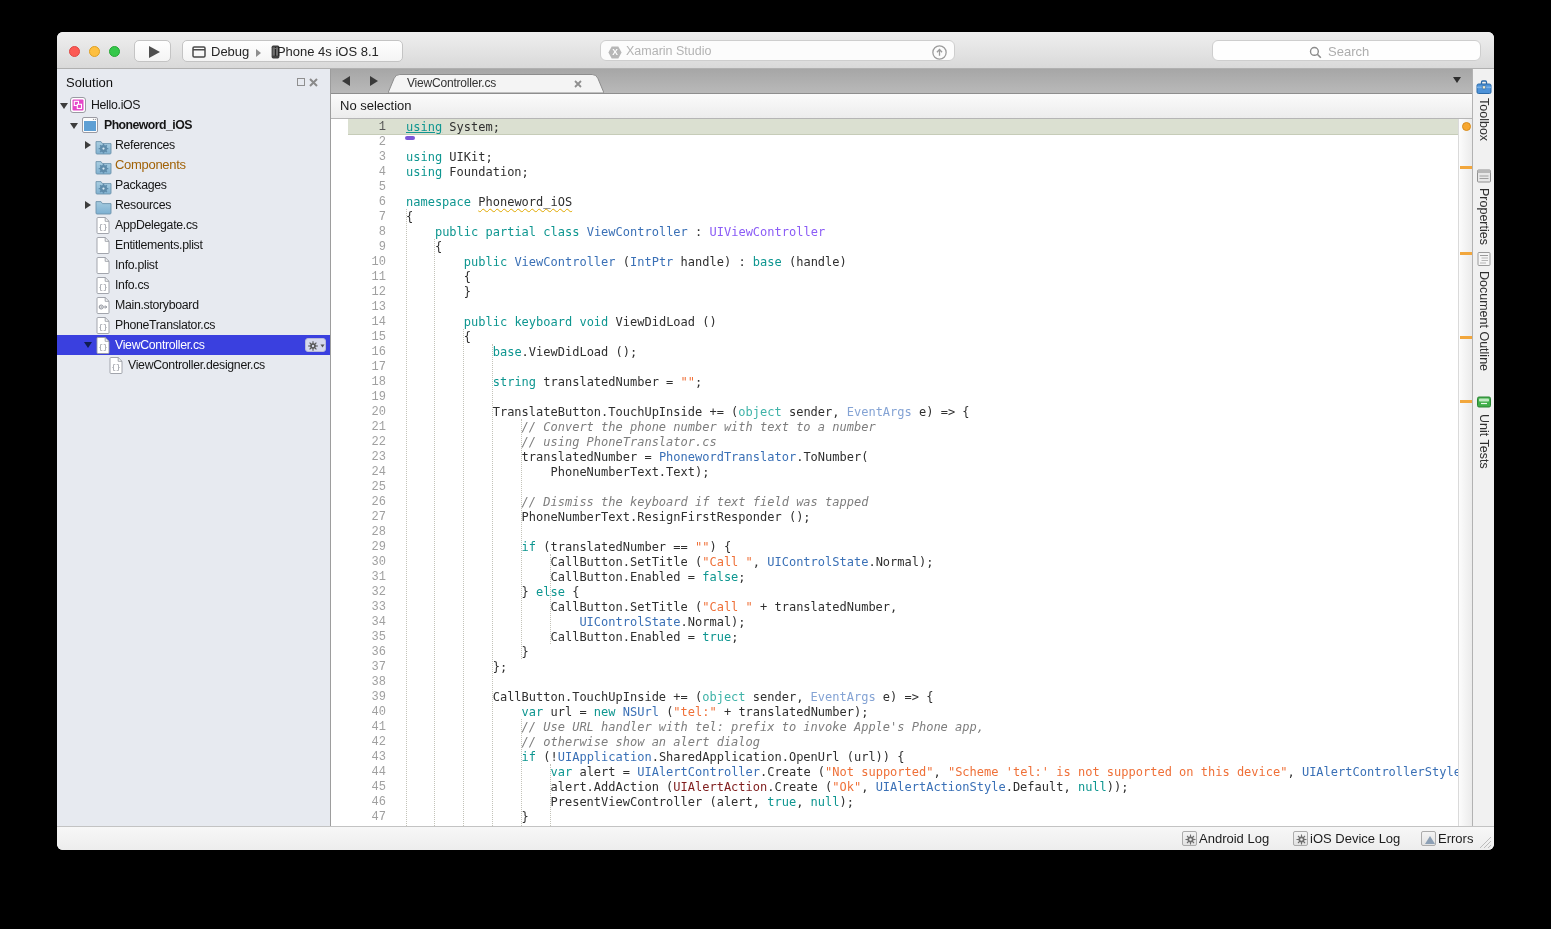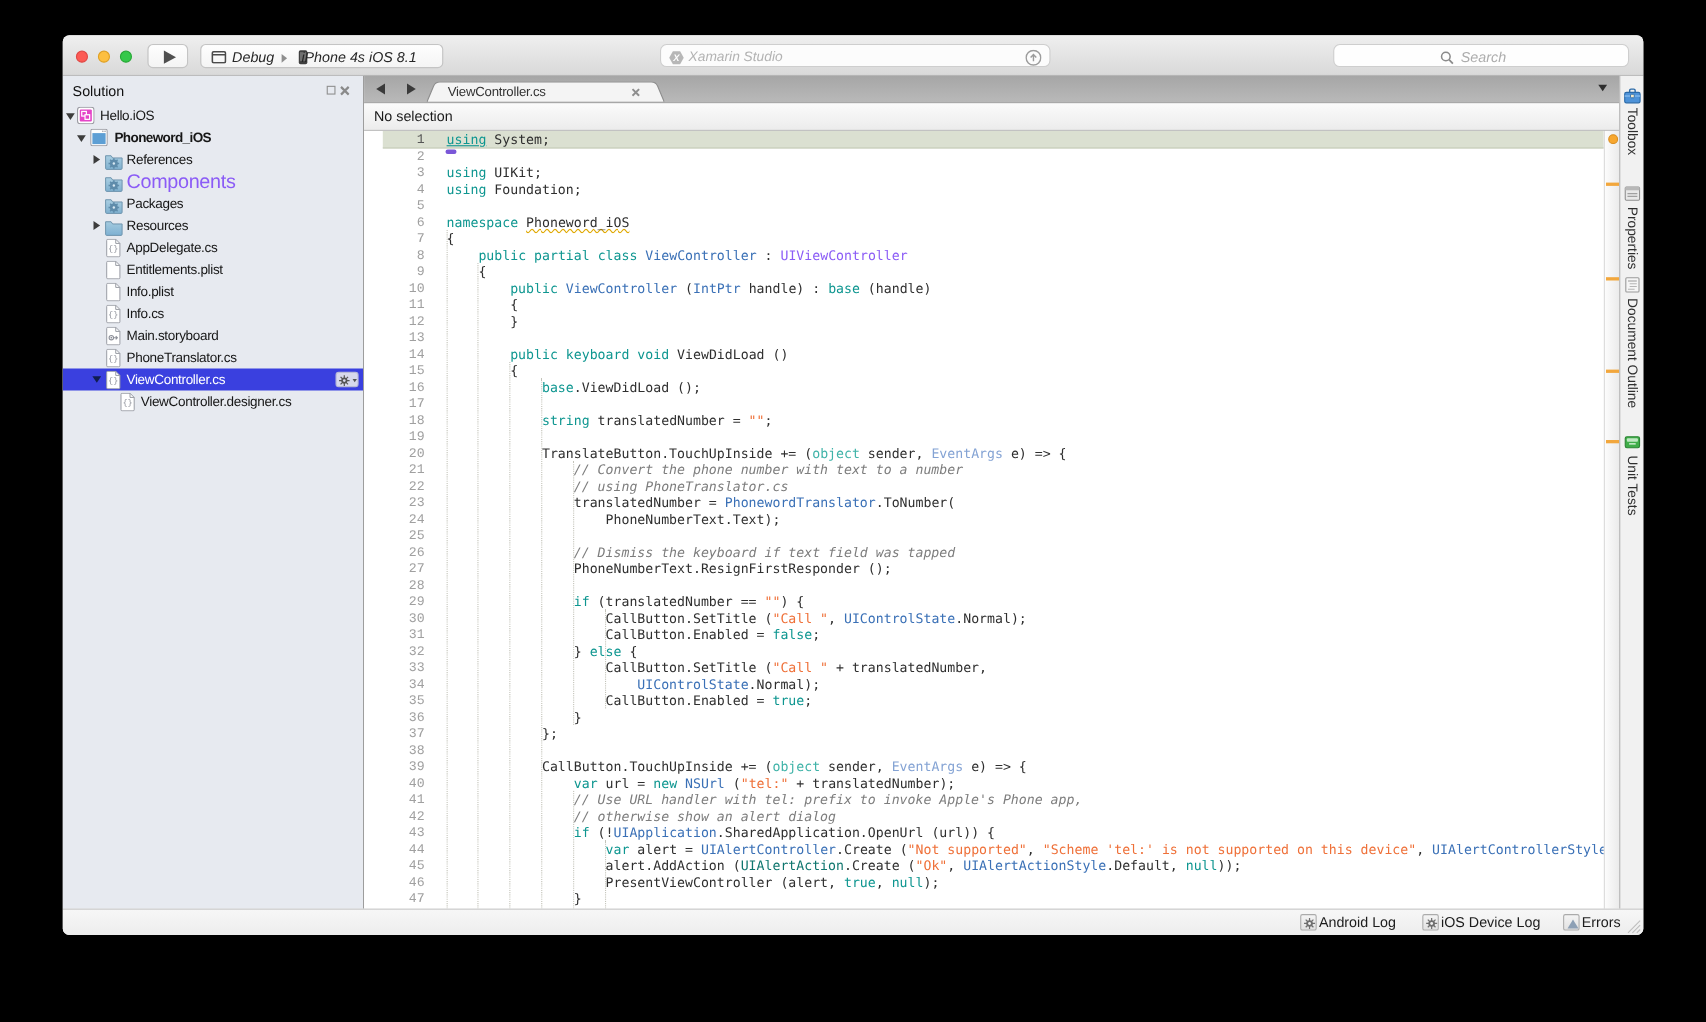--- a/index.html
+++ b/index.html
@@ -1,20 +1,20 @@
 <!DOCTYPE html>
 <html><head><meta charset="utf-8">
 <style>
 * { margin:0; padding:0; box-sizing:border-box; }
 body { width:1551px; height:929px; background:#000; position:relative;
        font-family:"Liberation Sans", sans-serif; overflow:hidden; }
 #win { position:absolute; left:57px; top:32px; width:1437px; height:818px;
         border-radius:6px; overflow:hidden; background:#fff; }
 #toolbar { position:absolute; left:0; top:0; width:1437px; height:37px;
-  background:linear-gradient(#efefef,#d9d9d9); border-bottom:1px solid #b0b0b0;font-style:italic; }
+  background:linear-gradient(#efefef,#d9d9d9); border-bottom:1px solid #b0b0b0; }
 #sidebar { position:absolute; left:0; top:37px; width:274px; height:757px;
   background:#e7eaf0; border-right:1px solid #9d9d9d; }
 #tabbar { position:absolute; left:274px; top:37px; width:1141px; height:25px;
   background:linear-gradient(#a6a6a6,#b9b9b9); border-bottom:1px solid #8e8e8e; }
 #crumb { position:absolute; left:274px; top:62px; width:1141px; height:25px;
   background:linear-gradient(#fbfbfb,#ececec); border-bottom:1px solid #b5b5b5; }
 #codearea { position:absolute; left:274px; top:87px; width:1127px; height:707px;
   background:#fff; overflow:hidden; font-family:"Liberation Mono", monospace; }
 #ruler { position:absolute; left:1401px; top:87px; width:14px; height:707px;
   background:linear-gradient(to right,#fcfcfc,#ebebeb); border-left:1px solid #dadada; }
@@ -129,21 +129,21 @@
 <circle cx="8.5" cy="9.6" r="3.6" fill="#5f8cab"></circle>
           <g stroke="#5f8cab" stroke-width="1.4">
             <line x1="8.5" y1="4.8" x2="8.5" y2="14.4"></line>
             <line x1="3.7" y1="9.6" x2="13.3" y2="9.6"></line>
             <line x1="5.1" y1="6.2" x2="11.9" y2="13"></line>
             <line x1="11.9" y1="6.2" x2="5.1" y2="13"></line>
           </g>
           <circle cx="8.5" cy="9.6" r="2.6" fill="#5f8cab"></circle>
           <circle cx="8.5" cy="9.6" r="1.1" fill="#d8e8f2"></circle>
         </svg>
-        <div style="position:absolute;left:58px;top:0;height:20px;line-height:20px;font-size:18px;letter-spacing:-0.3px;color:#8b5cf6;white-space:nowrap">Components</div>
+        <div style="position:absolute;left:58px;top:0;height:20px;line-height:20px;font-size:13px;letter-spacing:-0.3px;color:#a16207;white-space:nowrap">Components</div>
       </div>
 <div style="position:absolute;left:0;top:106px;width:273px;height:20px">
         <svg style="position:absolute;left:38px;top:4px" width="17" height="16" viewBox="0 0 17 16">
 <defs>
             <linearGradient id="fg384True" x1="0" y1="0" x2="0" y2="1">
 <stop offset="0" stop-color="#abcfe2"></stop>
               <stop offset="1" stop-color="#7fb0cf"></stop>
             </linearGradient>
           </defs>
 <path d="M1 2.6 h5 l1.4 2 H16 v9.4 a1 1 0 0 1 -1 1 H2 a1 1 0 0 1 -1 -1 z" fill="url(#fg384True)" stroke="#6e94ad" stroke-width="0.9"></path>
@@ -318,21 +318,21 @@
                     CallButton.Enabled = <span style="color:#0e9690">true</span>;
                 }
             };
 
             CallButton.TouchUpInside += (<span style="color:#3fb3a8">object</span> sender, <span style="color:#84a3d4">EventArgs</span> e) =&gt; {
                 <span style="color:#0e9690">var</span> url = <span style="color:#0e9690">new</span> <span style="color:#3a70b6">NSUrl</span> (<span style="color:#ef7038">"tel:"</span> + translatedNumber);
                 <span style="color:#7d7d7d;font-style:italic">// Use URL handler with tel: prefix to invoke Apple's Phone app,</span>
                 <span style="color:#7d7d7d;font-style:italic">// otherwise show an alert dialog</span>
                 <span style="color:#0e9690">if</span> (!<span style="color:#3a70b6">UIApplication</span>.SharedApplication.OpenUrl (url)) {
                     <span style="color:#0e9690">var</span> alert = <span style="color:#3a70b6">UIAlertController</span>.Create (<span style="color:#ef7038">"Not supported"</span>, <span style="color:#ef7038">"Scheme 'tel:' is not supported on this device"</span>, <span style="color:#3a70b6">UIAlertControllerStyle</span>.Alert);
-                    alert.AddAction (<span style="color:#0f766e">UIAlertAction</span>.Create (<span style="color:#ef7038">"Ok"</span>, <span style="color:#3a70b6">UIAlertActionStyle</span>.Default, <span style="color:#0e9690">null</span>));
+                    alert.AddAction (<span style="color:#7f1d1d">UIAlertAction</span>.Create (<span style="color:#ef7038">"Ok"</span>, <span style="color:#3a70b6">UIAlertActionStyle</span>.Default, <span style="color:#0e9690">null</span>));
                     PresentViewController (alert, <span style="color:#0e9690">true</span>, <span style="color:#0e9690">null</span>);
                 }</pre>
   </div>
   <div id="ruler">
       <div style="position:absolute;left:2.5px;top:3px;width:9px;height:9px;border-radius:50%;background:#f7a72f;border:1px solid #d98d1e"></div>
 <div style="position:absolute;left:1px;top:47px;width:12px;height:2.5px;background:#f2a73d"></div>
 <div style="position:absolute;left:1px;top:133px;width:12px;height:2.5px;background:#f2a73d"></div>
 <div style="position:absolute;left:1px;top:217px;width:12px;height:2.5px;background:#f2a73d"></div>
 <div style="position:absolute;left:1px;top:281px;width:12px;height:2.5px;background:#f2a73d"></div>
     </div>

